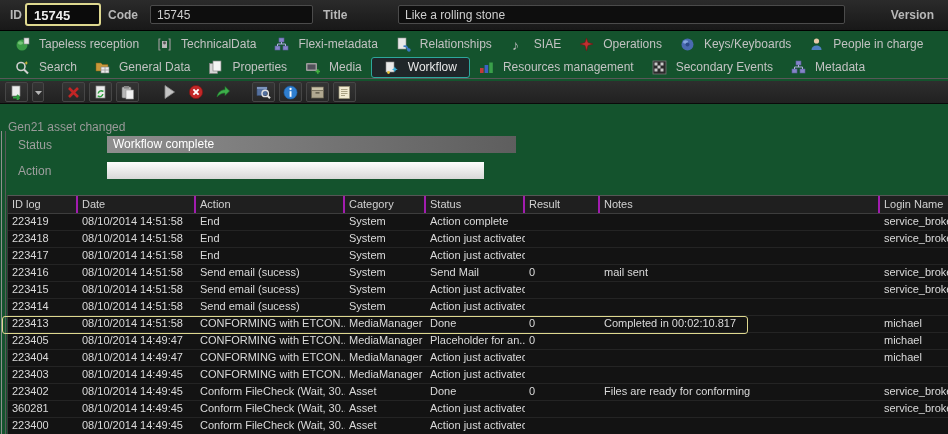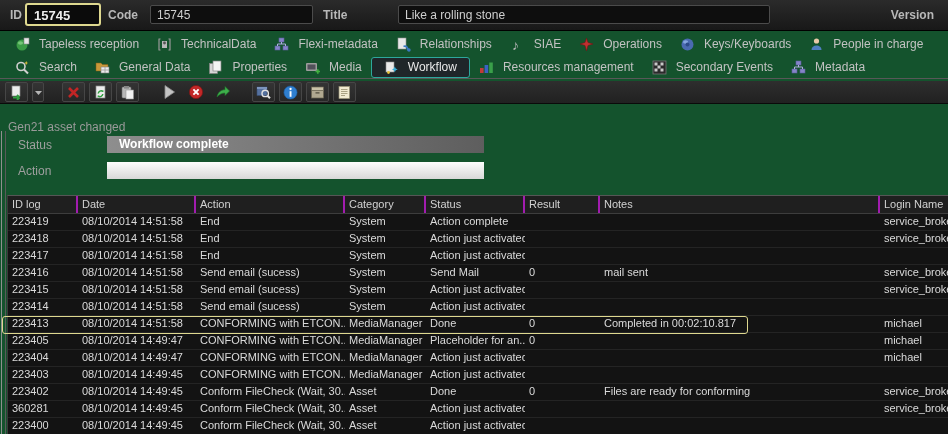--- a/index.html
+++ b/index.html
@@ -43,23 +43,23 @@
   .gap-l { margin-left:14px; }
 
   
   .genrow { position:absolute; top:120px; left:0; right:0; height:27px; display:flex; align-items:flex-start; }
   .gen-text { color:#9a9a9a; font-size:12px; margin-left:8px; }
   .conf-box { margin-left:14px; border:2px solid #ded88f; border-radius:4px;
     background:#181818; color:#dedede; font-size:13px; padding:2px 12px; }
   .field-lbl { position:absolute; left:18px; color:#9f9f9f; font-size:12px; }
   .status-lbl { top:138px; }
   .action-lbl { top:164px; }
-  .status-bar { position:absolute; left:107px; top:136px; width:377px; height:17px;
+  .status-bar { position:absolute; left:107px; top:136px; width:409px; height:17px;
     background:linear-gradient(to right,#8e8e8e,#5e5e5e); color:#ffffff;
-    font-weight:bold; font-size:12px; line-height:17px; padding:0 12px; }
+    font-weight:normal; font-size:12px; line-height:17px; padding:0 6px; }
   .action-bar { position:absolute; left:107px; top:162px; width:377px; height:17px;
     background:linear-gradient(#fdfdfd,#d8d8d8); }
   .splitter { position:absolute; left:1px; top:131px; bottom:0; width:5px;
     border-left:1px solid #8f8f8f; border-right:1px solid #5a5a5a; }
 
   
   .logtable { position:absolute; top:195px; left:7px; right:0; bottom:0;
     background:#131313; border-top:1px solid #565656; border-left:1px solid #3a3a3a; font-size:11px; }
   .thead, .trow { display:grid;
     grid-template-columns:70px 118px 149px 81px 99px 75px 280px 1fr; }
@@ -74,21 +74,21 @@
 <body>
 
 <div class="app">
 
   <div class="topbar">
     <span class="lbl" style="left:10px">ID</span>
     <div class="id-box">15745</div>
     <span class="lbl" style="left:108px">Code</span>
     <input class="tinput" style="left: 150px; width: 163px;" value="15745">
     <span class="lbl" style="left:323px">Title</span>
-    <input class="tinput" style="left: 398px; width: 372px;" value="Like a rolling stone">
+    <input class="tinput" style="left: 398px; width: 447px;" value="Like a rolling stone">
     <span class="lbl" style="right:14px">Version</span>
   </div>
 
   <div class="tabrow tabs1">
     <div class="tab">
       <span>
           <svg width="15" height="15">
             <circle cx="7" cy="8" r="5.5" fill="#3c9c46"></circle>
             <ellipse cx="5.5" cy="6" rx="2.6" ry="1.8" fill="#8ad48a" opacity=".75"></ellipse>
             <rect x="9" y="1" width="5" height="6" fill="#e6e6e6" stroke="#8a8a8a" stroke-width=".6"></rect>

